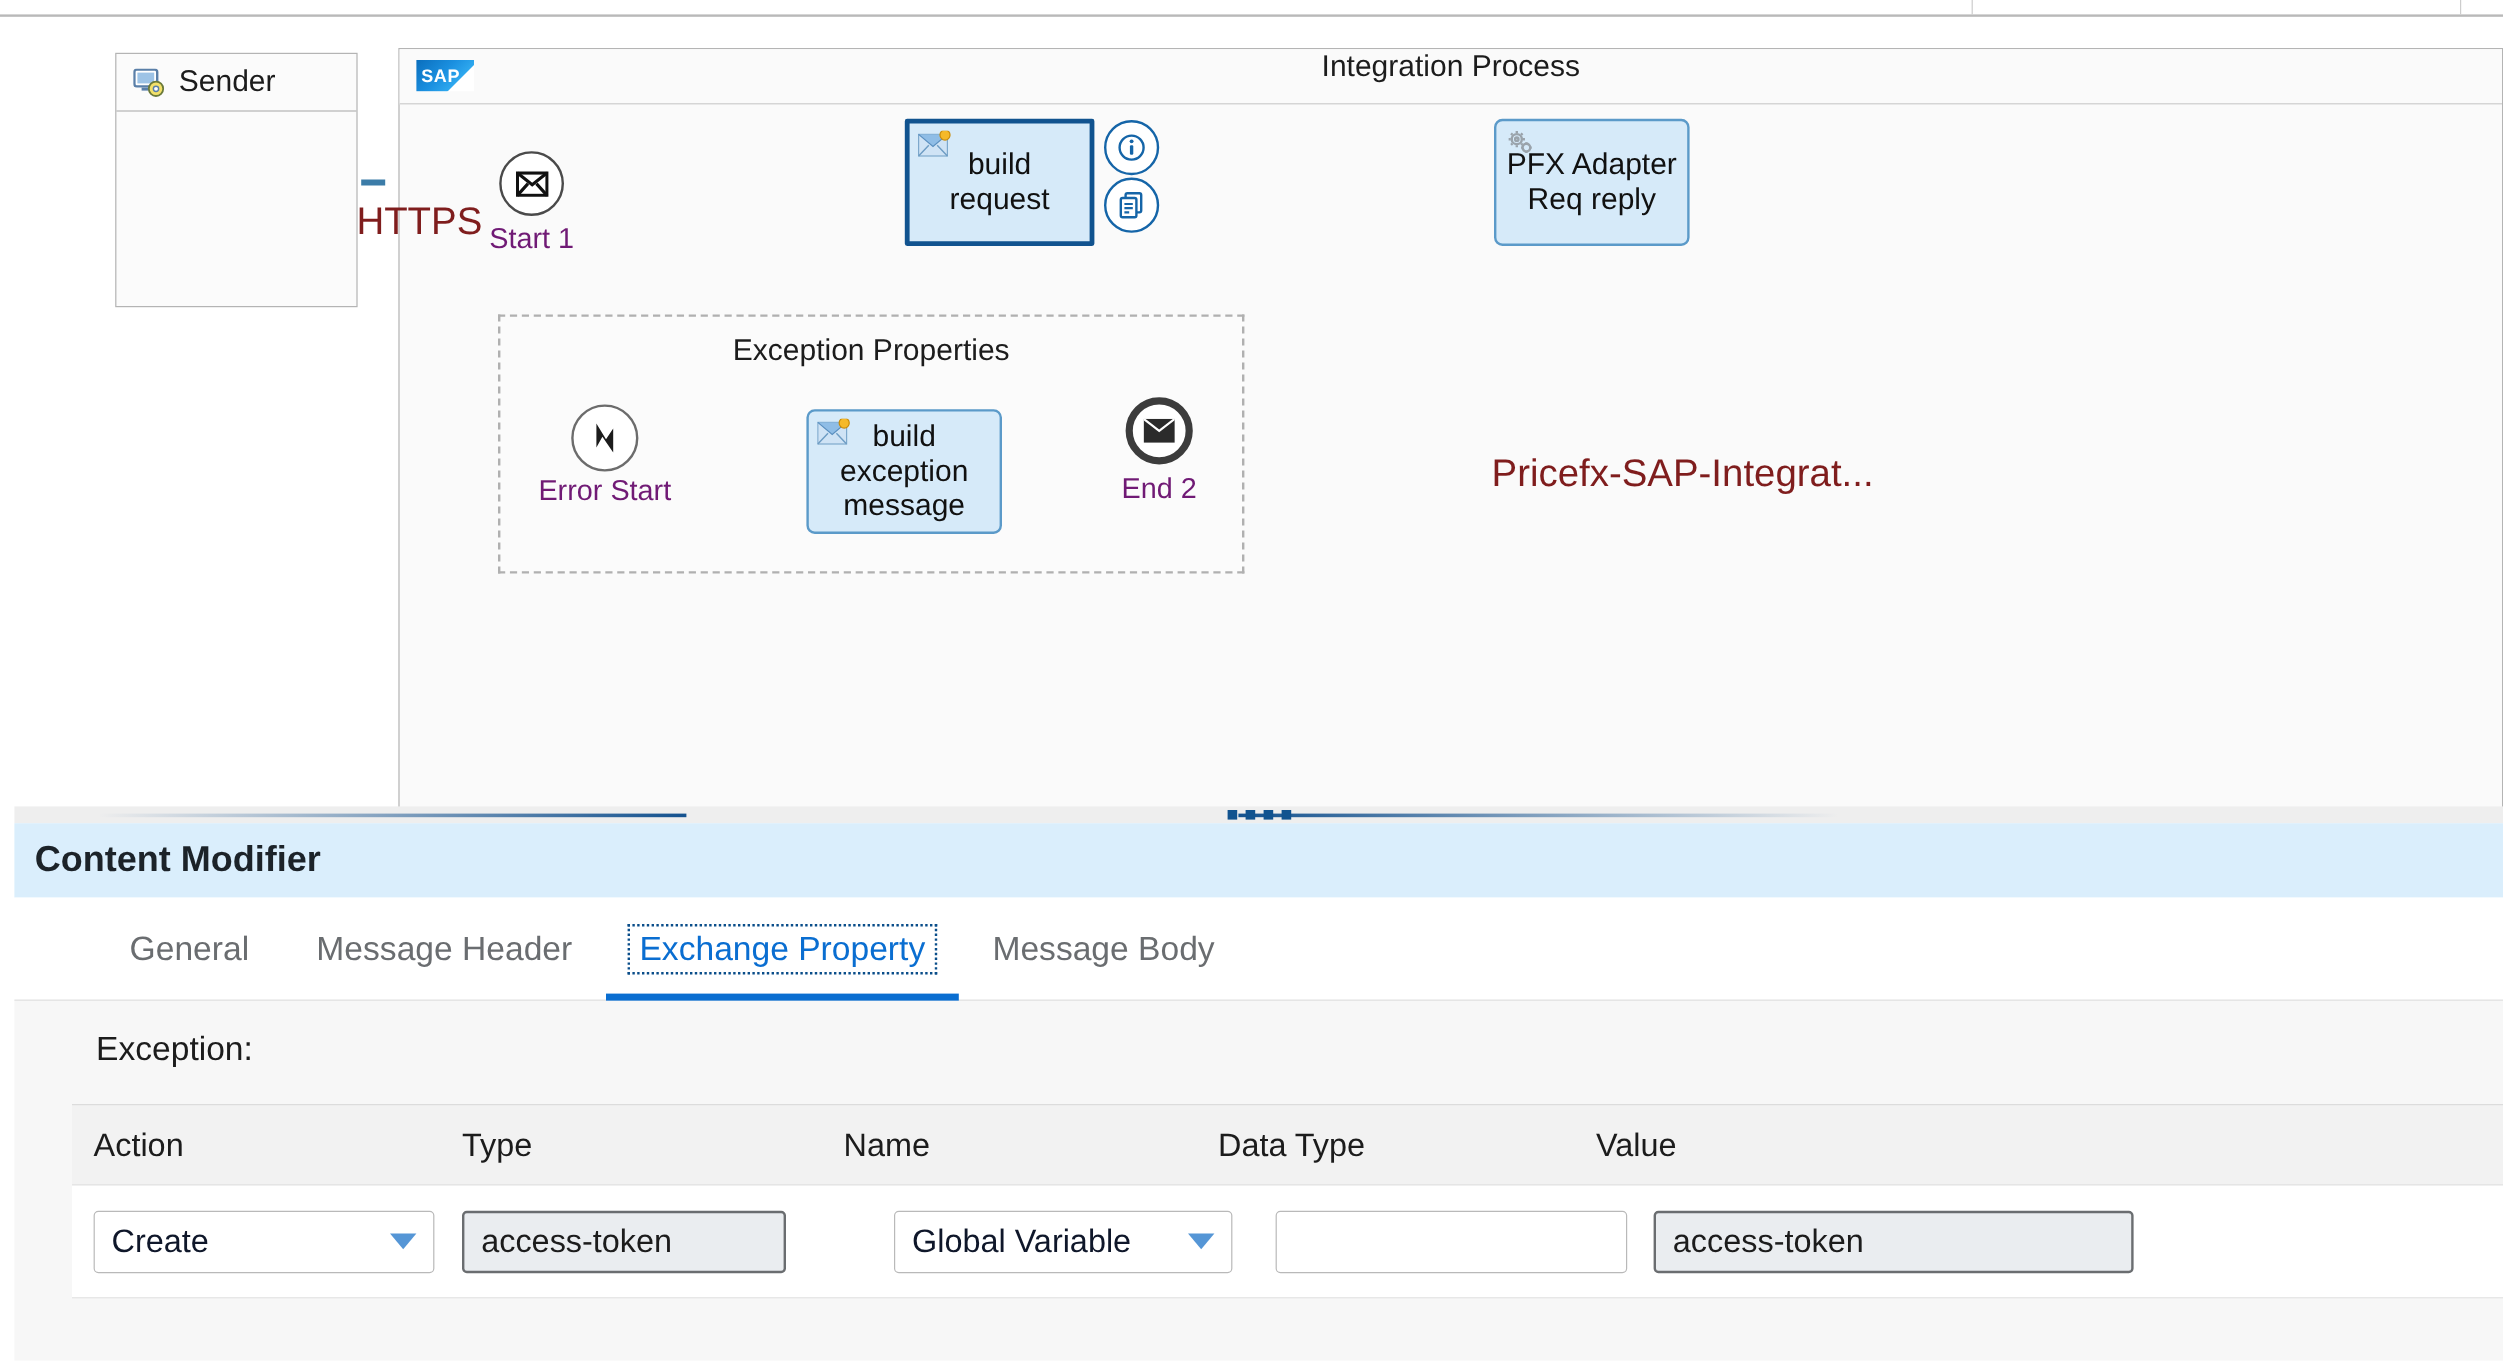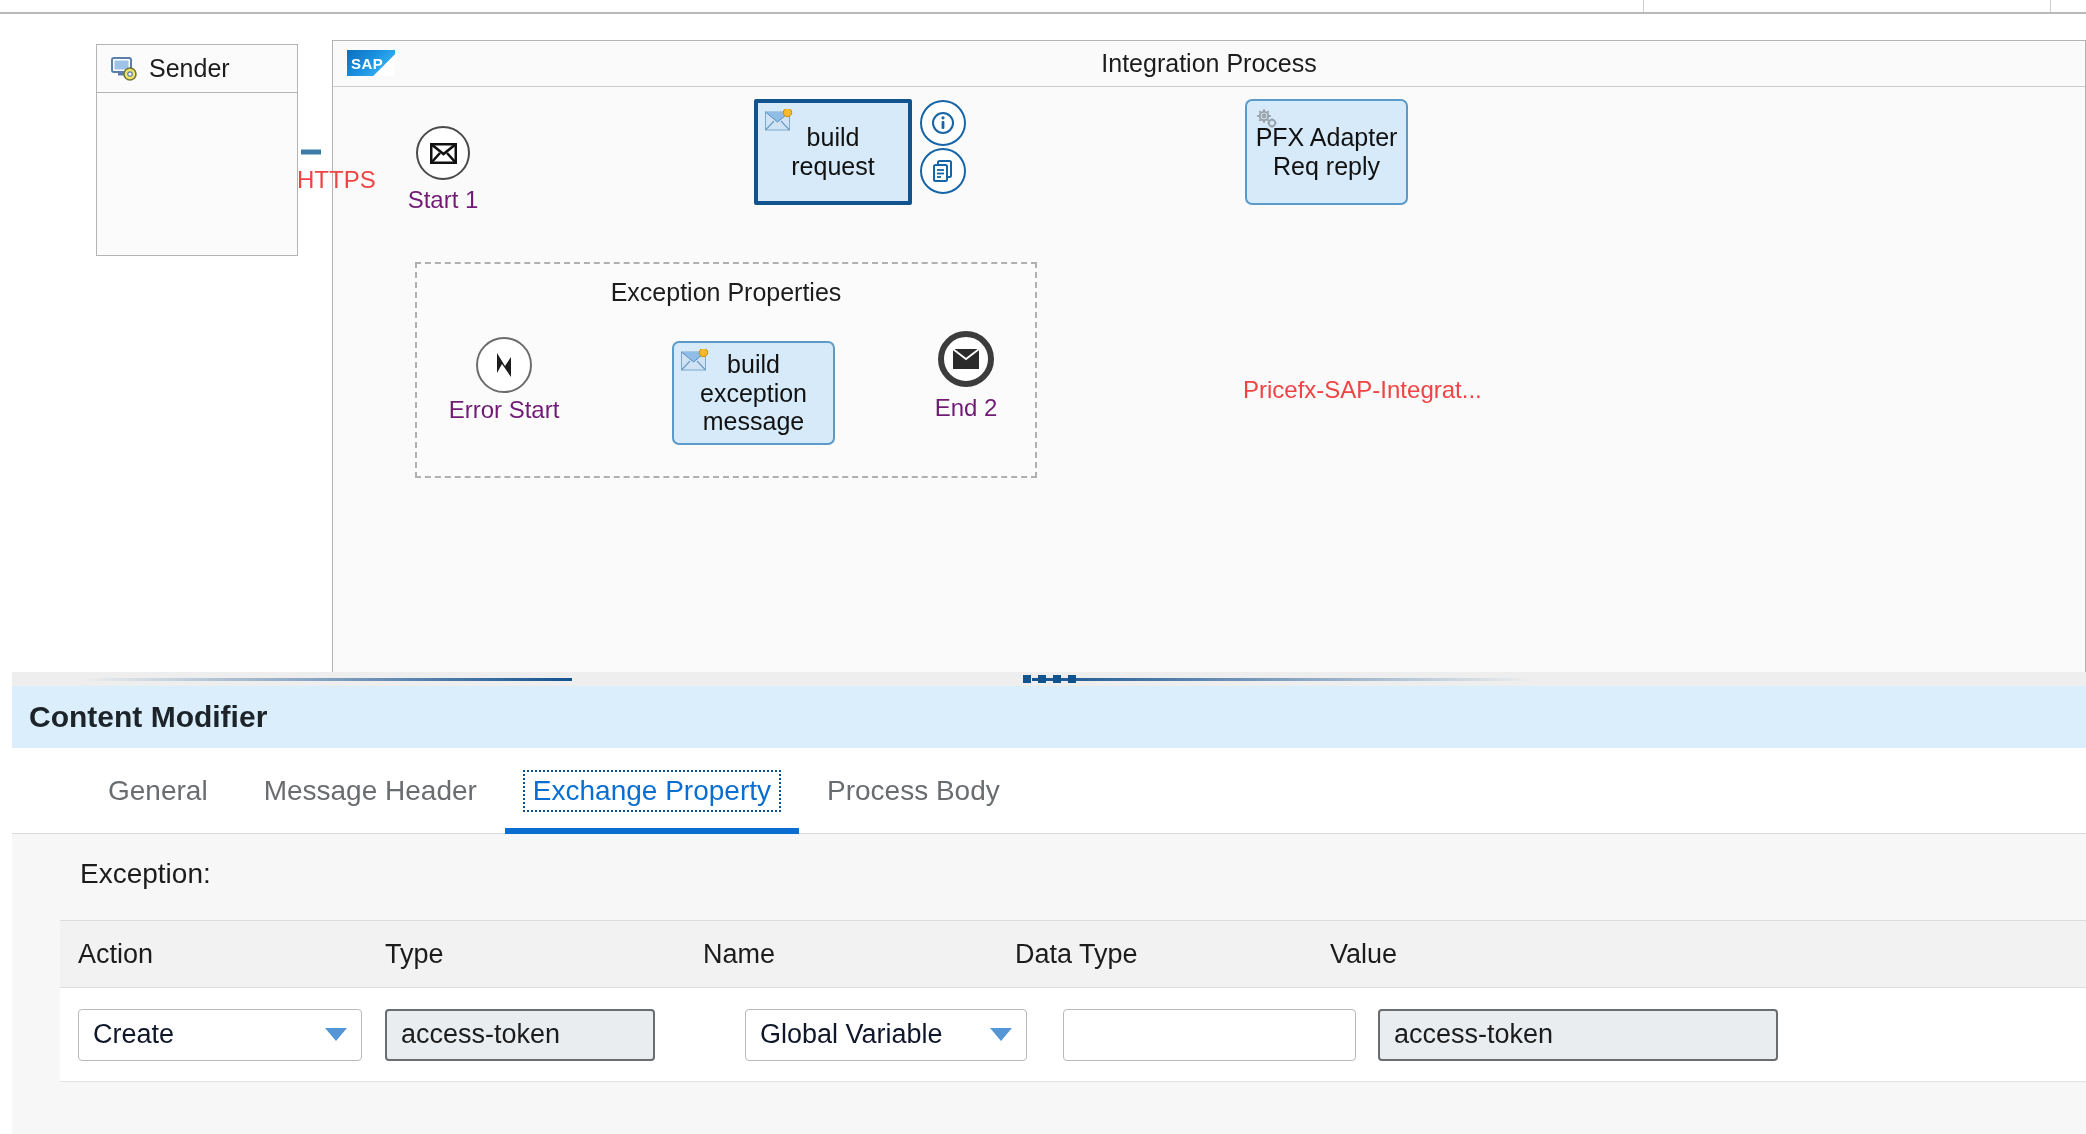--- a/index.html
+++ b/index.html
@@ -36,21 +36,21 @@
   }
   .sender-label { font-size: 25px; color: #1c1c1c; }
 
   
   .pool {
     position: absolute; background: #fafafa; border: 1px solid #b4b4b4;
   }
   .pool-head {
     position: absolute; left: 0; top: 0; right: 0; height: 46px;
     border-bottom: 1px solid #cdcdcd; background: #fafafa;
-    display: flex; align-items: center; justify-content: center;
+    display: flex; justify-content: center;
   }
   .pool-title { font-size: 25px; color: #1c1c1c; }
   .sap-logo {
     position: absolute; left: 14px; top: 9px; width: 48px; height: 26px;
     background: linear-gradient(135deg, #0a6ebd 0%, #1b90e0 45%, #2ea8ee 70%, #ffffff 71%, #ffffff 100%);
     display: flex; align-items: center; justify-content: flex-start;
     padding-left: 4px;
   }
   .sap-logo span {
     color: #ffffff; font-weight: bold; font-size: 15px; letter-spacing: .5px;
@@ -86,21 +86,21 @@
     position: absolute; border: 2px dashed #b0b0b0; background: #fbfbfb;
   }
   .subproc-title {
     position: absolute; left: 0; right: 0; top: 14px; text-align: center;
     font-size: 25px; color: #1c1c1c;
   }
 
   
   .wires { position: absolute; left: 0; top: 0; width: 2074px; height: 664px; pointer-events: none; }
   .wire-label {
-    position: absolute; font-size: 24px; color: #ef4444; white-space: nowrap;
+    position: absolute; font-size: 32px; color: #7f1d1d; white-space: nowrap;
   }
 
   
   .badge {
     position: absolute; width: 46px; height: 46px; border-radius: 50%;
     background: #ffffff; border: 2px solid #1565a8;
     display: flex; align-items: center; justify-content: center;
   }
 
   
@@ -345,21 +345,21 @@
     </div>
     <div class="cm-tab">
       <span>Message Header</span>
     </div>
     <div class="cm-tab active">
       <span class="focusring"></span>
       <span>Exchange Property</span>
       <span class="underline"></span>
     </div>
     <div class="cm-tab">
-      <span>Process Body</span>
+      <span>Message Body</span>
     </div>
   </div>
 
   <div class="cm-body" style="top:834px; height:300px;">
     <div class="props-label" style="top:24px;">Exception:</div>
 
     <div class="tbl" style="top:86px;">
       <div class="tbl-head">
         <div class="th cell" style="width:325px; padding-left:18px;">Action</div>
         <div class="th cell" style="width:318px;">Type</div>

